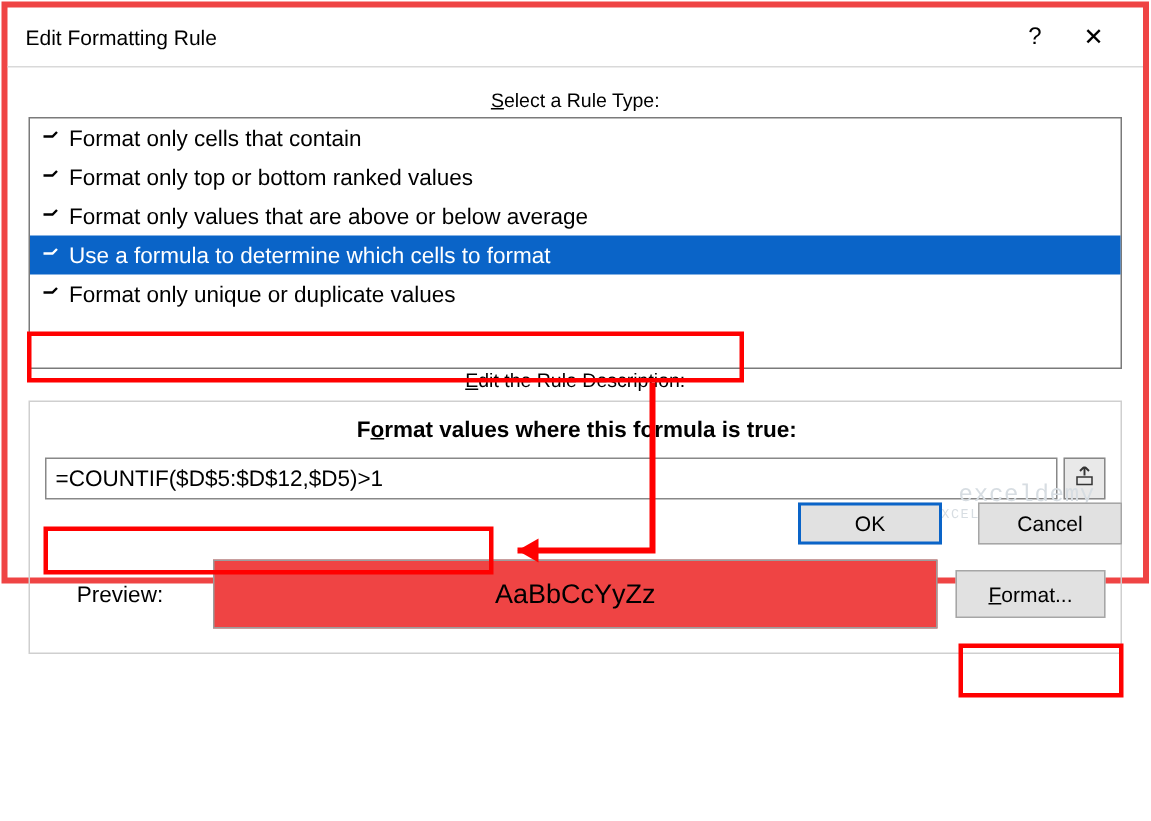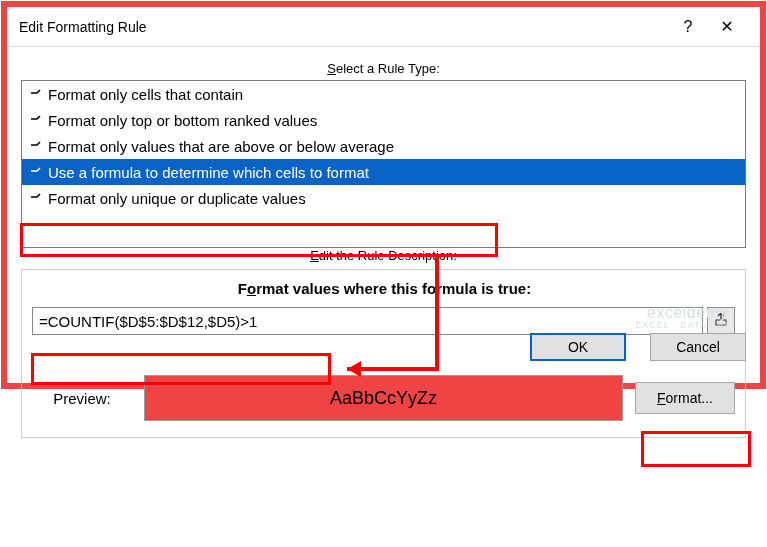--- a/index.html
+++ b/index.html
@@ -8,21 +8,21 @@
     font-family: "Segoe UI", Tahoma, sans-serif;
     font-size: 13px;
     background: #fff;
     color: #000;
     width: 767px;
     height: 547px;
     position: relative;
     overflow: hidden;
   }
   .dialog {
-    border: 6px solid #ef4444;
+    border: 4px solid #ef4444;
     width: 765px;
     height: 388px;
     margin: 1px;
     position: relative;
     background: #fff;
   }
   .titlebar {
     height: 40px;
     border-bottom: 1px solid #d9d9d9;
     display: flex;
@@ -157,25 +157,26 @@
     background: #e1e1e1;
     display: flex;
     align-items: center;
     justify-content: center;
     font-size: 14px;
   }
   .btn.ok { border: 2px solid #0a64c8; }
   .btn.cancel { border: 1px solid #a6a6a6; }
   .watermark {
     position: absolute;
-    bottom: 52px;
+    bottom: 36px;
     right: 32px;
     text-align: right;
     color: #d7dde2;
     line-height: 1.1;
+    font-family: Liberation Mono, monospace;
   }
   .watermark .l1 { font-size: 16px; letter-spacing: 0.5px; }
   .watermark .l2 { font-size: 9px; letter-spacing: 1px; }
   
   .redbox {
     position: absolute;
     border: 3px solid #ff0000;
     background: transparent;
     pointer-events: none;
   }

